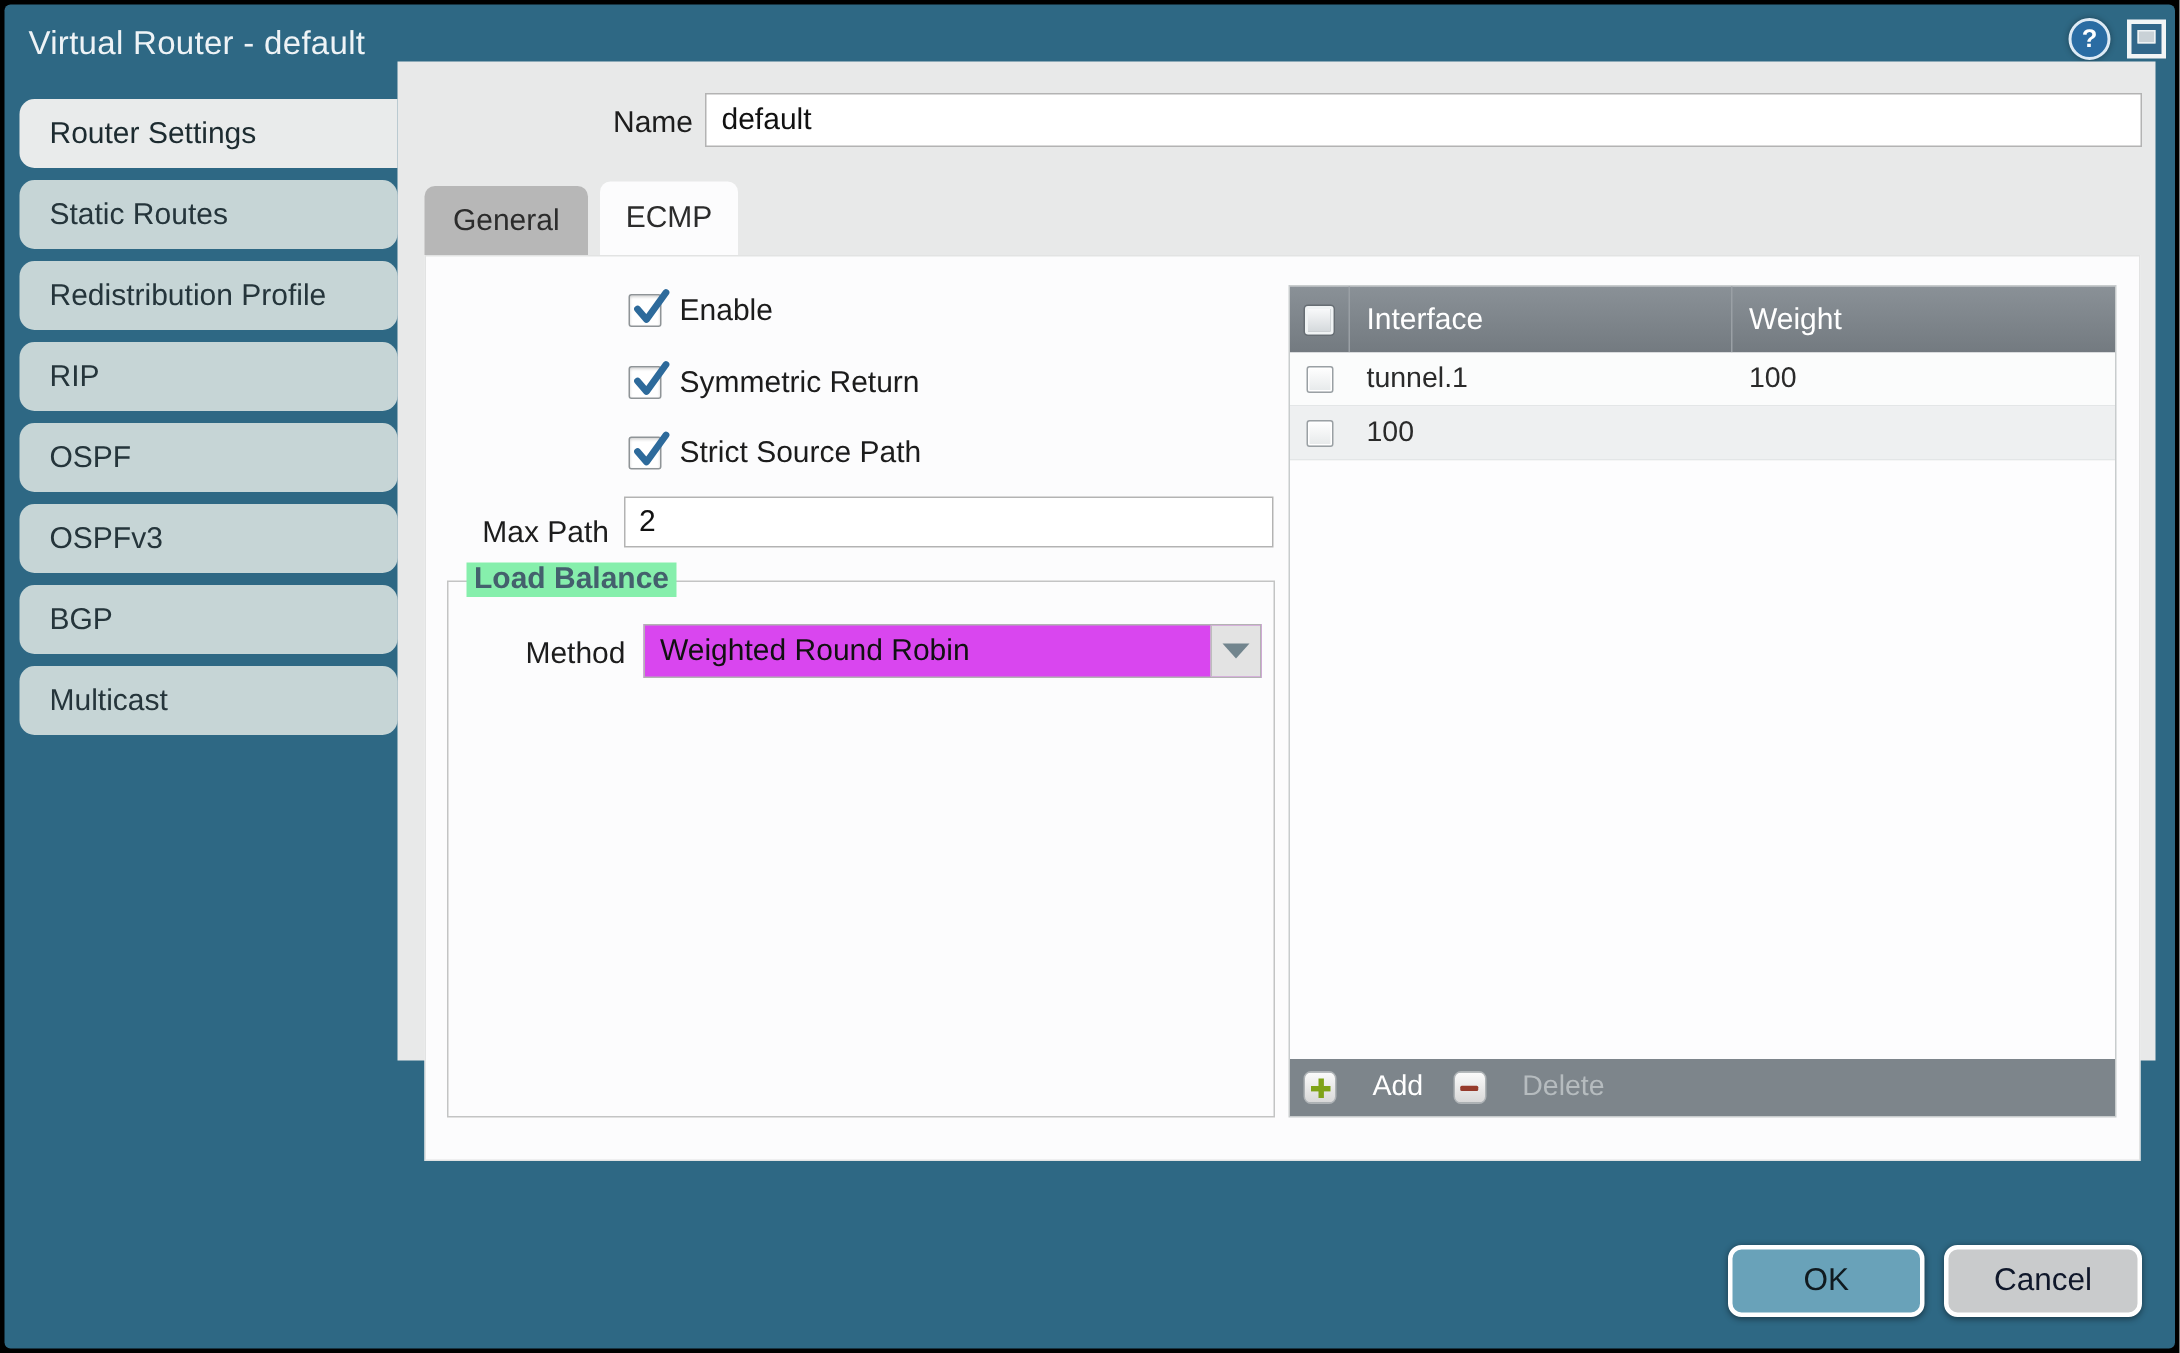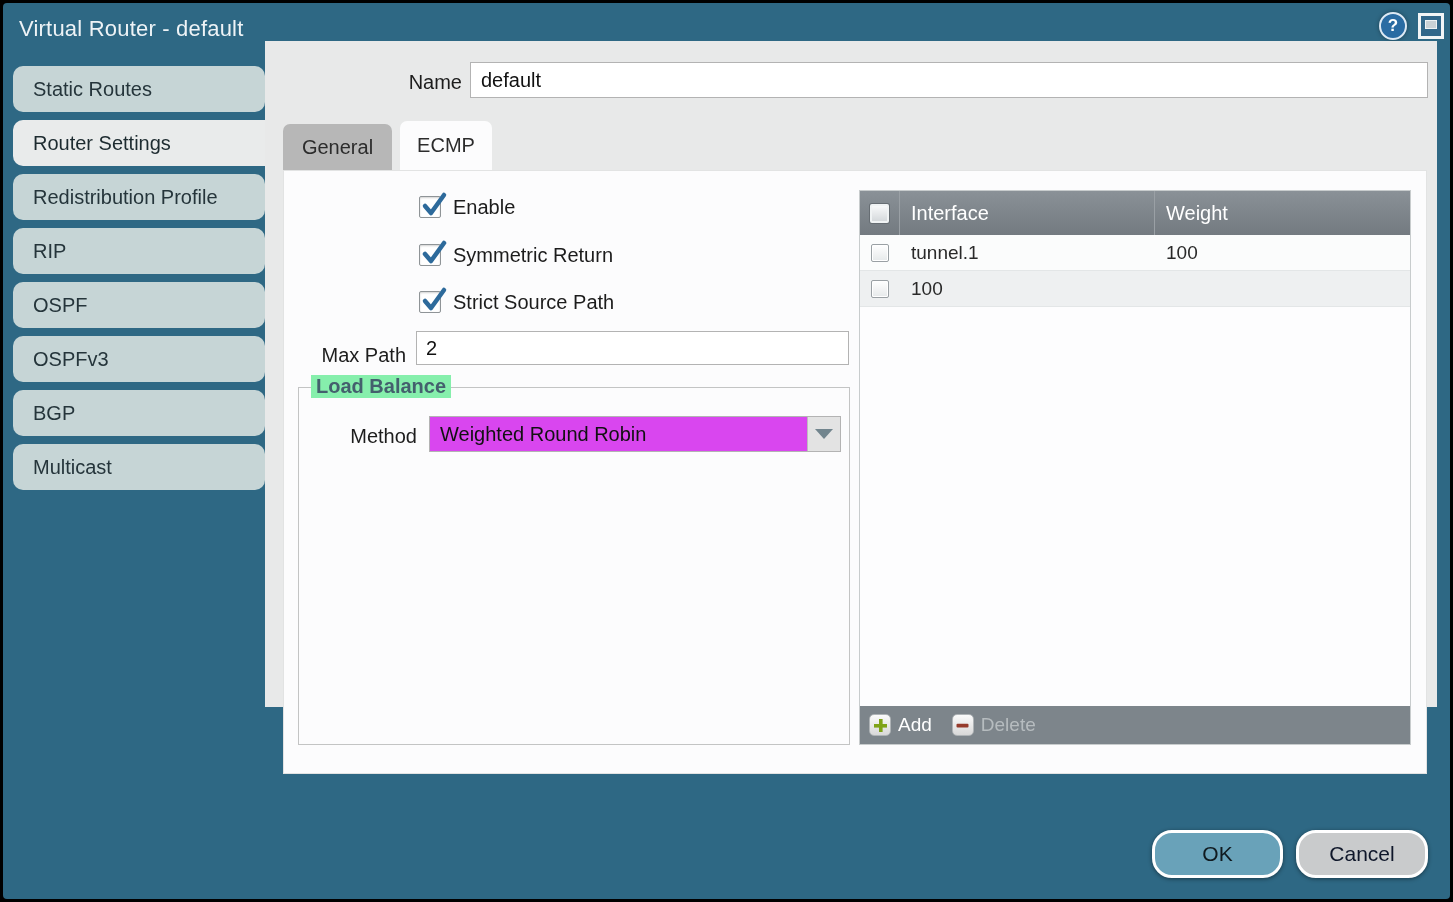--- a/index.html
+++ b/index.html
@@ -162,33 +162,33 @@
   .rcheckbox {
     width:18px; height:18px; border-radius:2px;
     background:linear-gradient(#ffffff,#e6e9ea);
     border:1px solid #9aa0a4; box-shadow:inset 0 0 0 1px #fff; cursor:pointer;
   }
   .t-fill { flex:1; background:#fdfdfe; }
   .t-footer {
     height:38px; flex:none; background:#7d858b;
     display:flex; align-items:center; padding-left:9px; gap:20px;
   }
-  .t-btn { display:flex; gap:7px; cursor:pointer; }
+  .t-btn { display:flex; gap:24px; cursor:pointer; }
   .t-btn .icon-sq {
     width:22px; height:22px; border-radius:5px;
     background:linear-gradient(#fbfbfb,#d8d8d8);
     border:1px solid #aeb3b6; display:flex; align-items:center; justify-content:center;
   }
   .t-btn .t-btn-label { font-size:19px; color:#fff; }
   .t-btn.disabled .t-btn-label { color:#b6bcbf; }
   .t-btn.disabled { cursor:default; }
 
   
   .btn {
-    position:absolute; top:827px; height:48px; border-radius:20px;
+    position:absolute; top:827px; height:48px; border-radius:9px;
     border:3px solid #fff; font-size:21px; color:#101a1f;
     text-align:center; line-height:42px; cursor:pointer;
     box-shadow:0 1px 4px rgba(0,0,0,.45);
   }
   .btn.ok { left:1149px; width:131px; background:#69a2b9; }
   .btn.cancel { left:1293px; width:132px; background:#c9cbcc; color:#0f172a; }
 </style>
 </head>
 <body>
 
@@ -196,22 +196,22 @@
 
   <div class="titlebar">
     <div class="title-text">Virtual Router - default</div>
     <div class="help-icon">?</div>
     <div class="win-icon">
         <span class="inner"></span>
       </div>
   </div>
 
   <div class="sidebar">
+    <div class="side-item selected">Router Settings</div>
     <div class="side-item">Static Routes</div>
-    <div class="side-item selected">Router Settings</div>
     <div class="side-item">Redistribution Profile</div>
     <div class="side-item">RIP</div>
     <div class="side-item">OSPF</div>
     <div class="side-item">OSPFv3</div>
     <div class="side-item">BGP</div>
     <div class="side-item">Multicast</div>
   </div>
 
   <div class="content">
 

